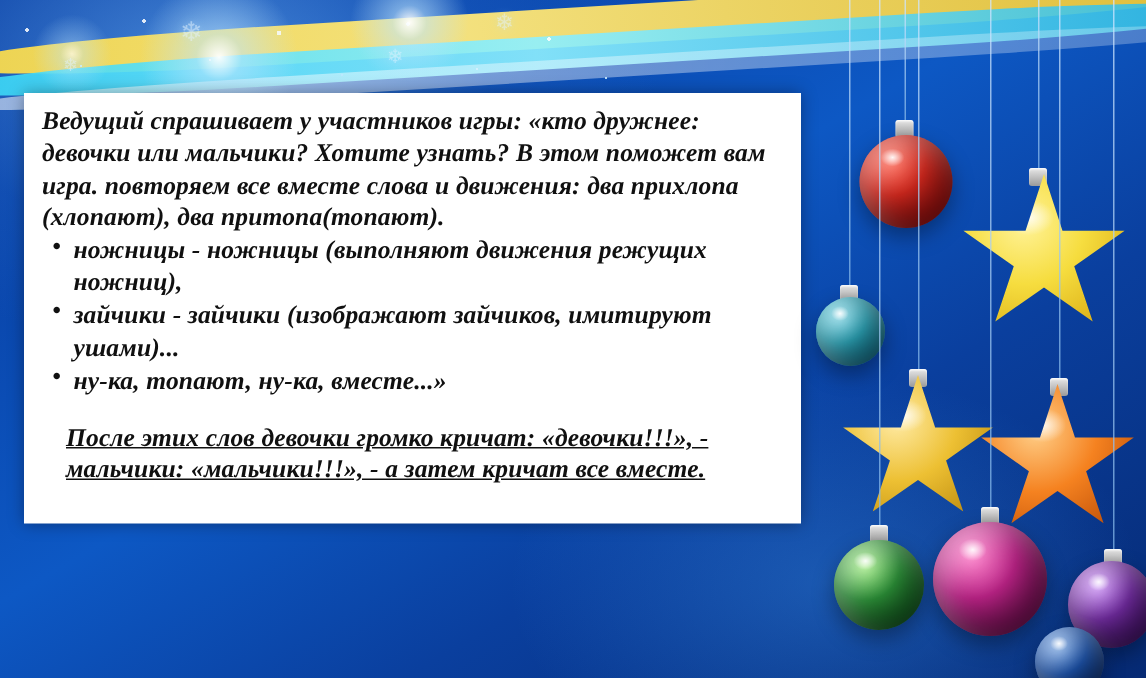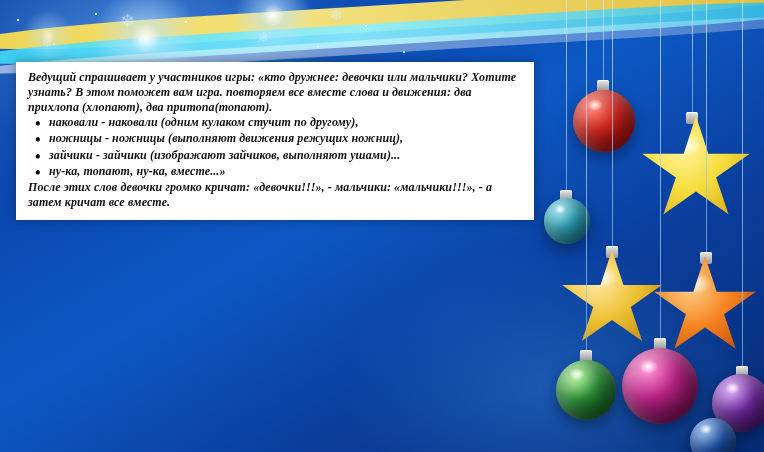--- a/index.html
+++ b/index.html
@@ -99,21 +99,21 @@
     background: #ffffff;
     padding: 8px 10px 10px 12px;
     box-sizing: border-box;
     box-shadow: 0 0 10px rgba(0,0,0,.35);
   }
   .panel p, .panel li {
     margin: 0;
     color: #101010;
     font-style: italic;
     font-weight: bold;
-    font-size: 12px;
+    font-size: 17px;
     line-height: 1.26;
     letter-spacing: .1px;
   }
   .intro { margin-bottom: 1px; }
   ul.moves {
     margin: 0 0 1px 0;
     padding-left: 21px;
     list-style: none;
   }
   ul.moves li {
@@ -123,21 +123,21 @@
   }
   ul.moves li::before {
     content: "•";
     position: absolute;
     left: -14px;
     top: -1px;
     font-size: 16px;
     font-style: normal;
     color: #101010;
   }
-  .outro p { margin: 0; }
+  .outro p { margin: 16px; text-decoration: underline; }
 
   
   .ornaments { position: absolute; inset: 0; pointer-events: none; }
   .string {
     position: absolute;
     top: 0;
     width: 1px;
     background: linear-gradient(#cfe6ff, #7fb4e8);
     opacity: .75;
   }
@@ -192,23 +192,22 @@
   <div class="starglow" style="left:18px; top:6px; width:60px; height:60px; opacity:.7;"></div>
 
   <span class="snowflake" style="left:120px; top:10px; font-size:18px;">❄</span>
   <span class="snowflake" style="left:258px; top:30px; font-size:13px;">❄</span>
   <span class="snowflake" style="left:330px; top:6px; font-size:15px;">❄</span>
   <span class="snowflake" style="left:42px; top:36px; font-size:12px;">❄</span>
 
   <div class="panel">
     <p class="intro">Ведущий спрашивает у участников игры: «кто дружнее: девочки или мальчики? Хотите узнать? В этом поможет вам игра. повторяем все вместе слова и движения: два прихлопа (хлопают), два притопа(топают).</p>
     <ul class="moves">
-      <li>наковали - наковали (одним кулаком стучит по другому),</li>
       <li>ножницы - ножницы (выполняют движения режущих ножниц),</li>
-      <li>зайчики - зайчики (изображают зайчиков, выполняют ушами)...</li>
+      <li>зайчики - зайчики (изображают зайчиков, имитируют ушами)...</li>
       <li>ну-ка, топают, ну-ка, вместе...»</li>
     </ul>
     <div class="outro">
       <p>После этих слов девочки громко кричат: «девочки!!!», - мальчики: «мальчики!!!», - а затем кричат все вместе.</p>
     </div>
   </div>
 
   <div class="ornaments">
 
     <div class="string" style="left:603px; height:86px;"></div>

